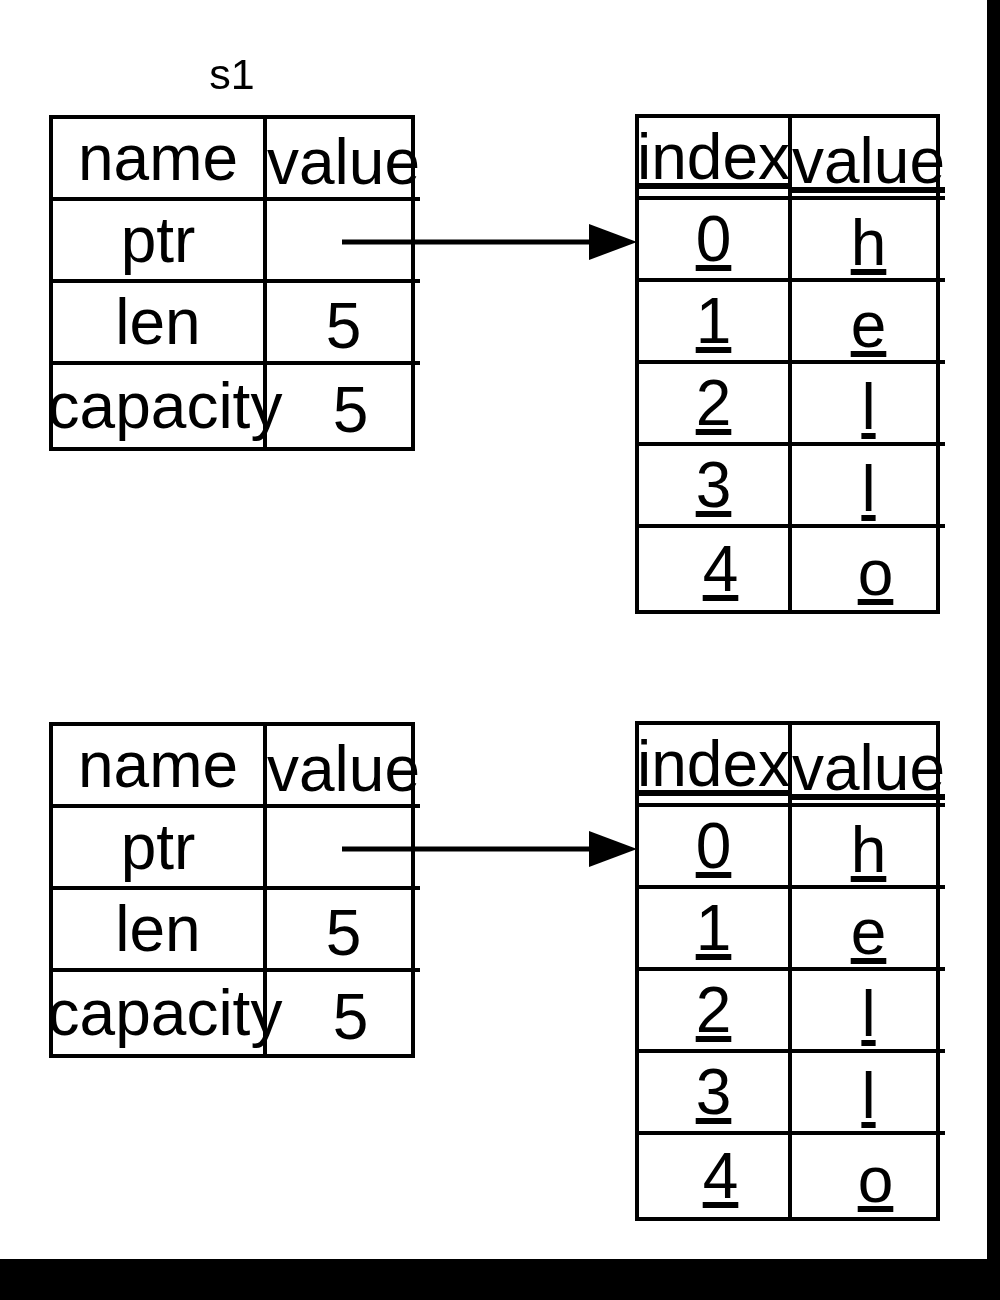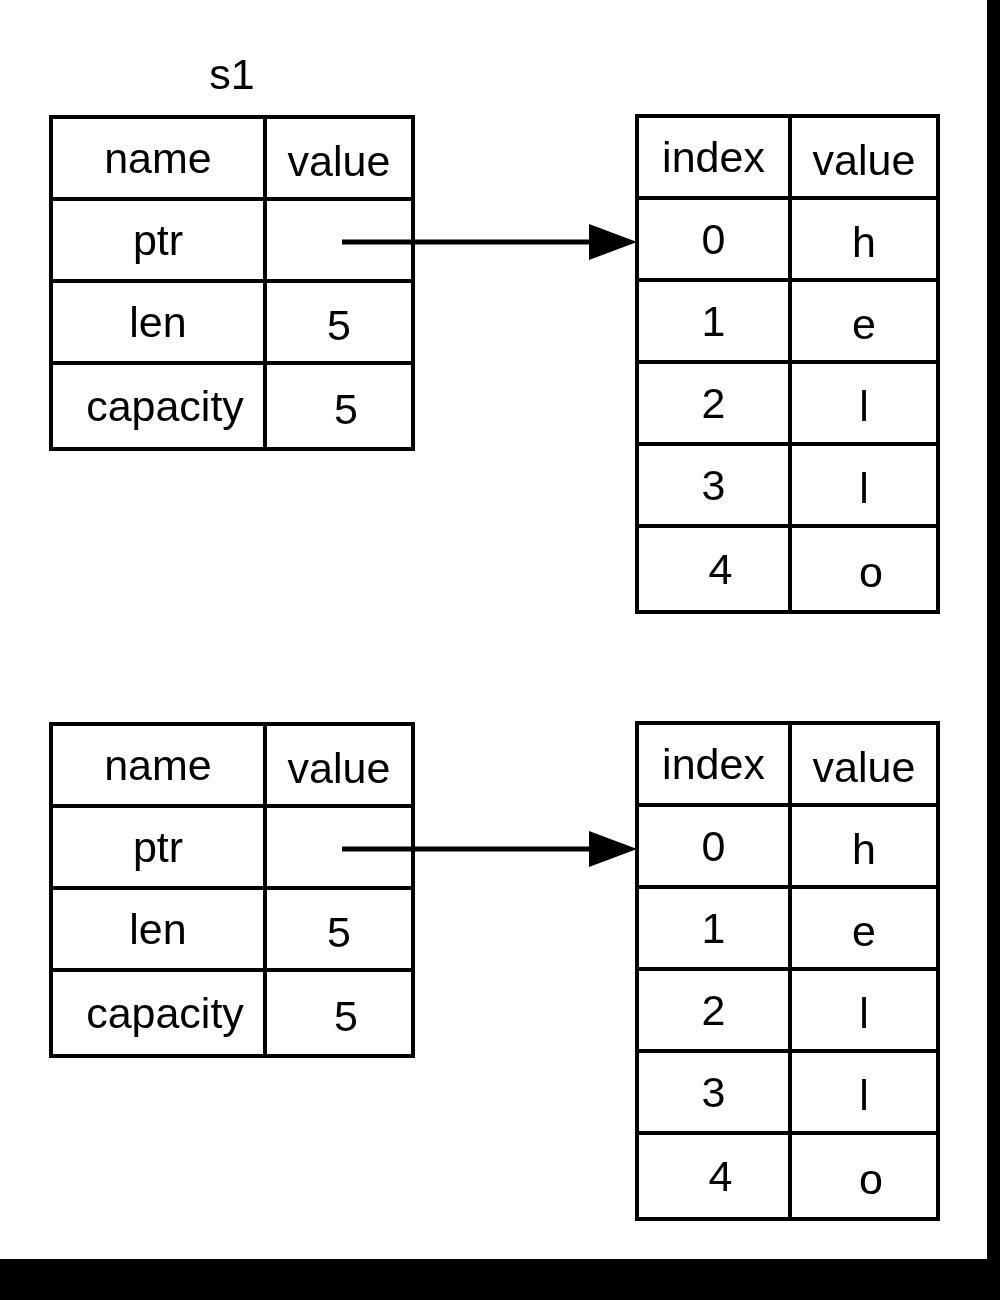--- a/index.html
+++ b/index.html
@@ -37,29 +37,30 @@
     left: 49px; width: 366px; height: 336px;
     grid-template-columns: 214px 1fr;
     grid-template-rows: repeat(4, 1fr);
   }
   #s1-stack { top: 115px; }
   #s2-stack { top: 722px; }
   .heap {
     left: 635px; width: 305px; height: 500px;
     grid-template-columns: 153px 1fr;
     grid-template-rows: repeat(6, 1fr);
+    text-decoration: underline;
   }
   #s1-heap { top: 114px; }
   #s2-heap { top: 721px; }
 
   .cell {
     display: flex;
     align-items: center;
     justify-content: center;
-    font-size: 43px;
+    font-size: 64px;
     line-height: 1;
     white-space: nowrap;
     border-right: 4px solid var(--ink, #000);
     border-bottom: 4px solid var(--ink, #000);
     overflow: visible;
   }
   .cell.col-last { border-right: none; margin-top: 7px; }
   .cell.row-last { border-bottom: none; padding-left: 14px; }
 
   .arrows {

